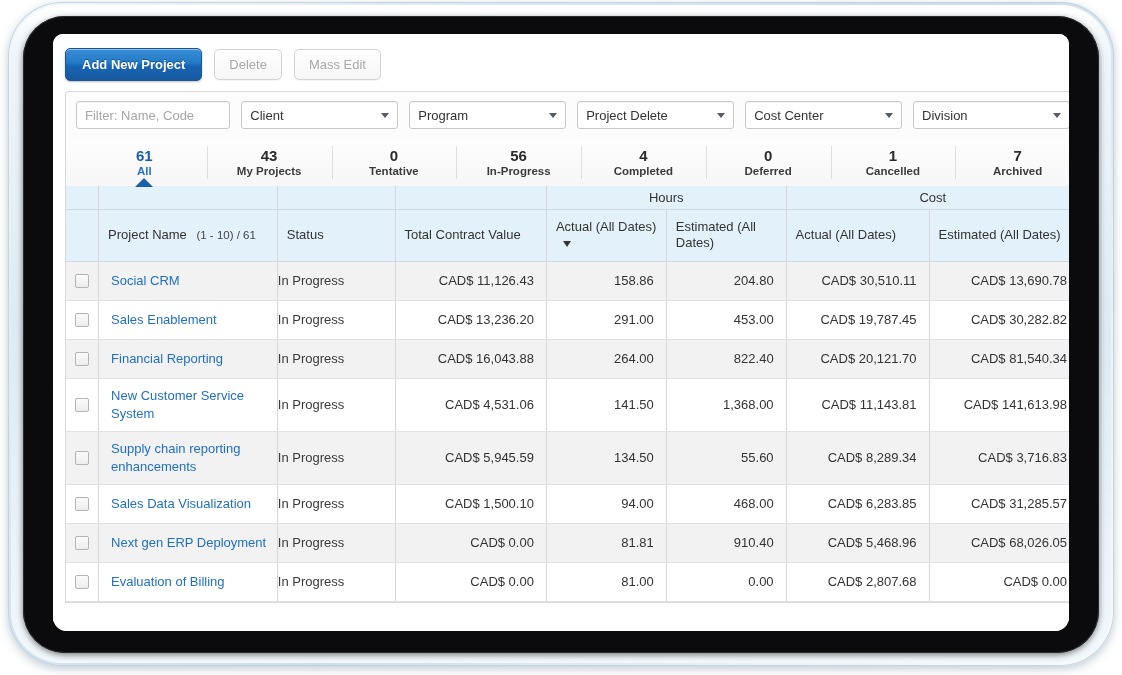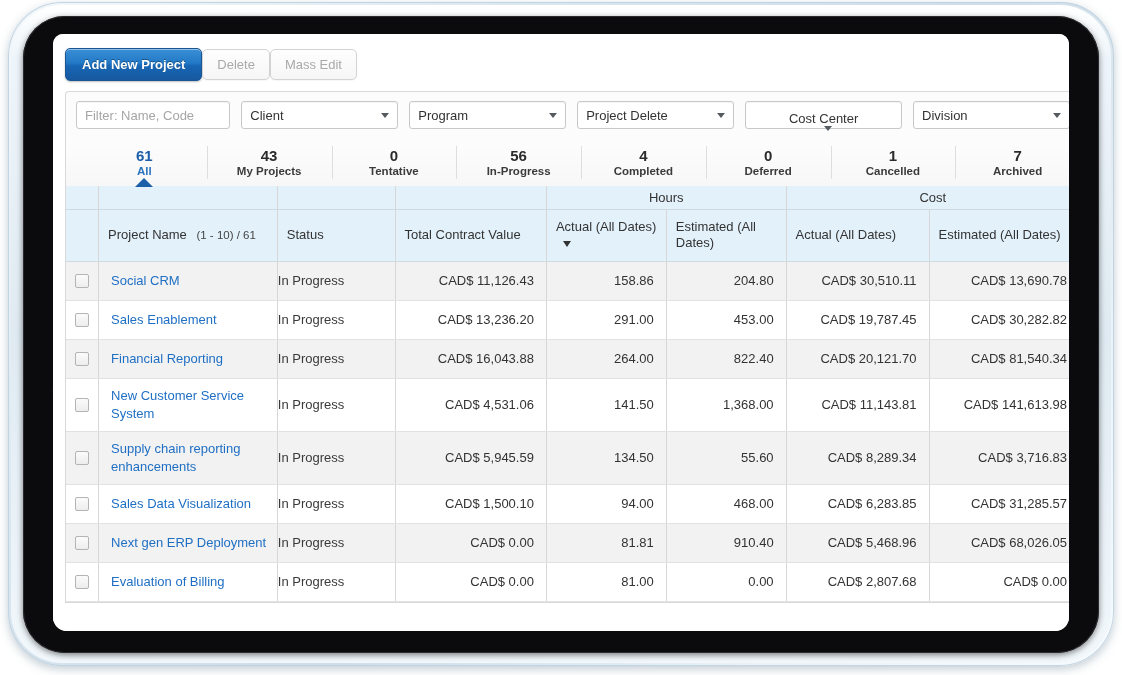--- a/index.html
+++ b/index.html
@@ -80,20 +80,21 @@
     width: 1040px; 
     height: 100%;
     background: #ffffff;
   }
 
   
   .toolbar {
     padding: 14px 12px 10px 12px;
     display: flex;
     align-items: center;
+    gap: 12px;
   }
   .btn {
     font-family: "Liberation Sans", sans-serif;
     font-size: 13px;
     border-radius: 5px;
     padding: 8px 14px;
     cursor: pointer;
     white-space: nowrap;
     line-height: 1;
   }
@@ -138,21 +139,21 @@
     padding: 9px 8px;
     font-size: 13px;
     color: #333333;
     box-shadow: 0 1px 1px rgba(0,0,0,0.04) inset;
   }
   .field.text-input { width: 175px; color: #a6a6a6; }
   .field.select { justify-content: space-between; }
   .sel-client  { width: 178px; }
   .sel-program { width: 178px; }
   .sel-pm      { width: 178px; }
-  .sel-cc      { width: 178px; flex-direction: column; }
+  .sel-cc      { width: 178px; }
   .sel-div     { width: 178px; }
   .caret {
     width: 0; height: 0;
     border-left: 4.5px solid transparent;
     border-right: 4.5px solid transparent;
     border-top: 5px solid #555b60;
     margin-left: 8px;
   }
 
   

